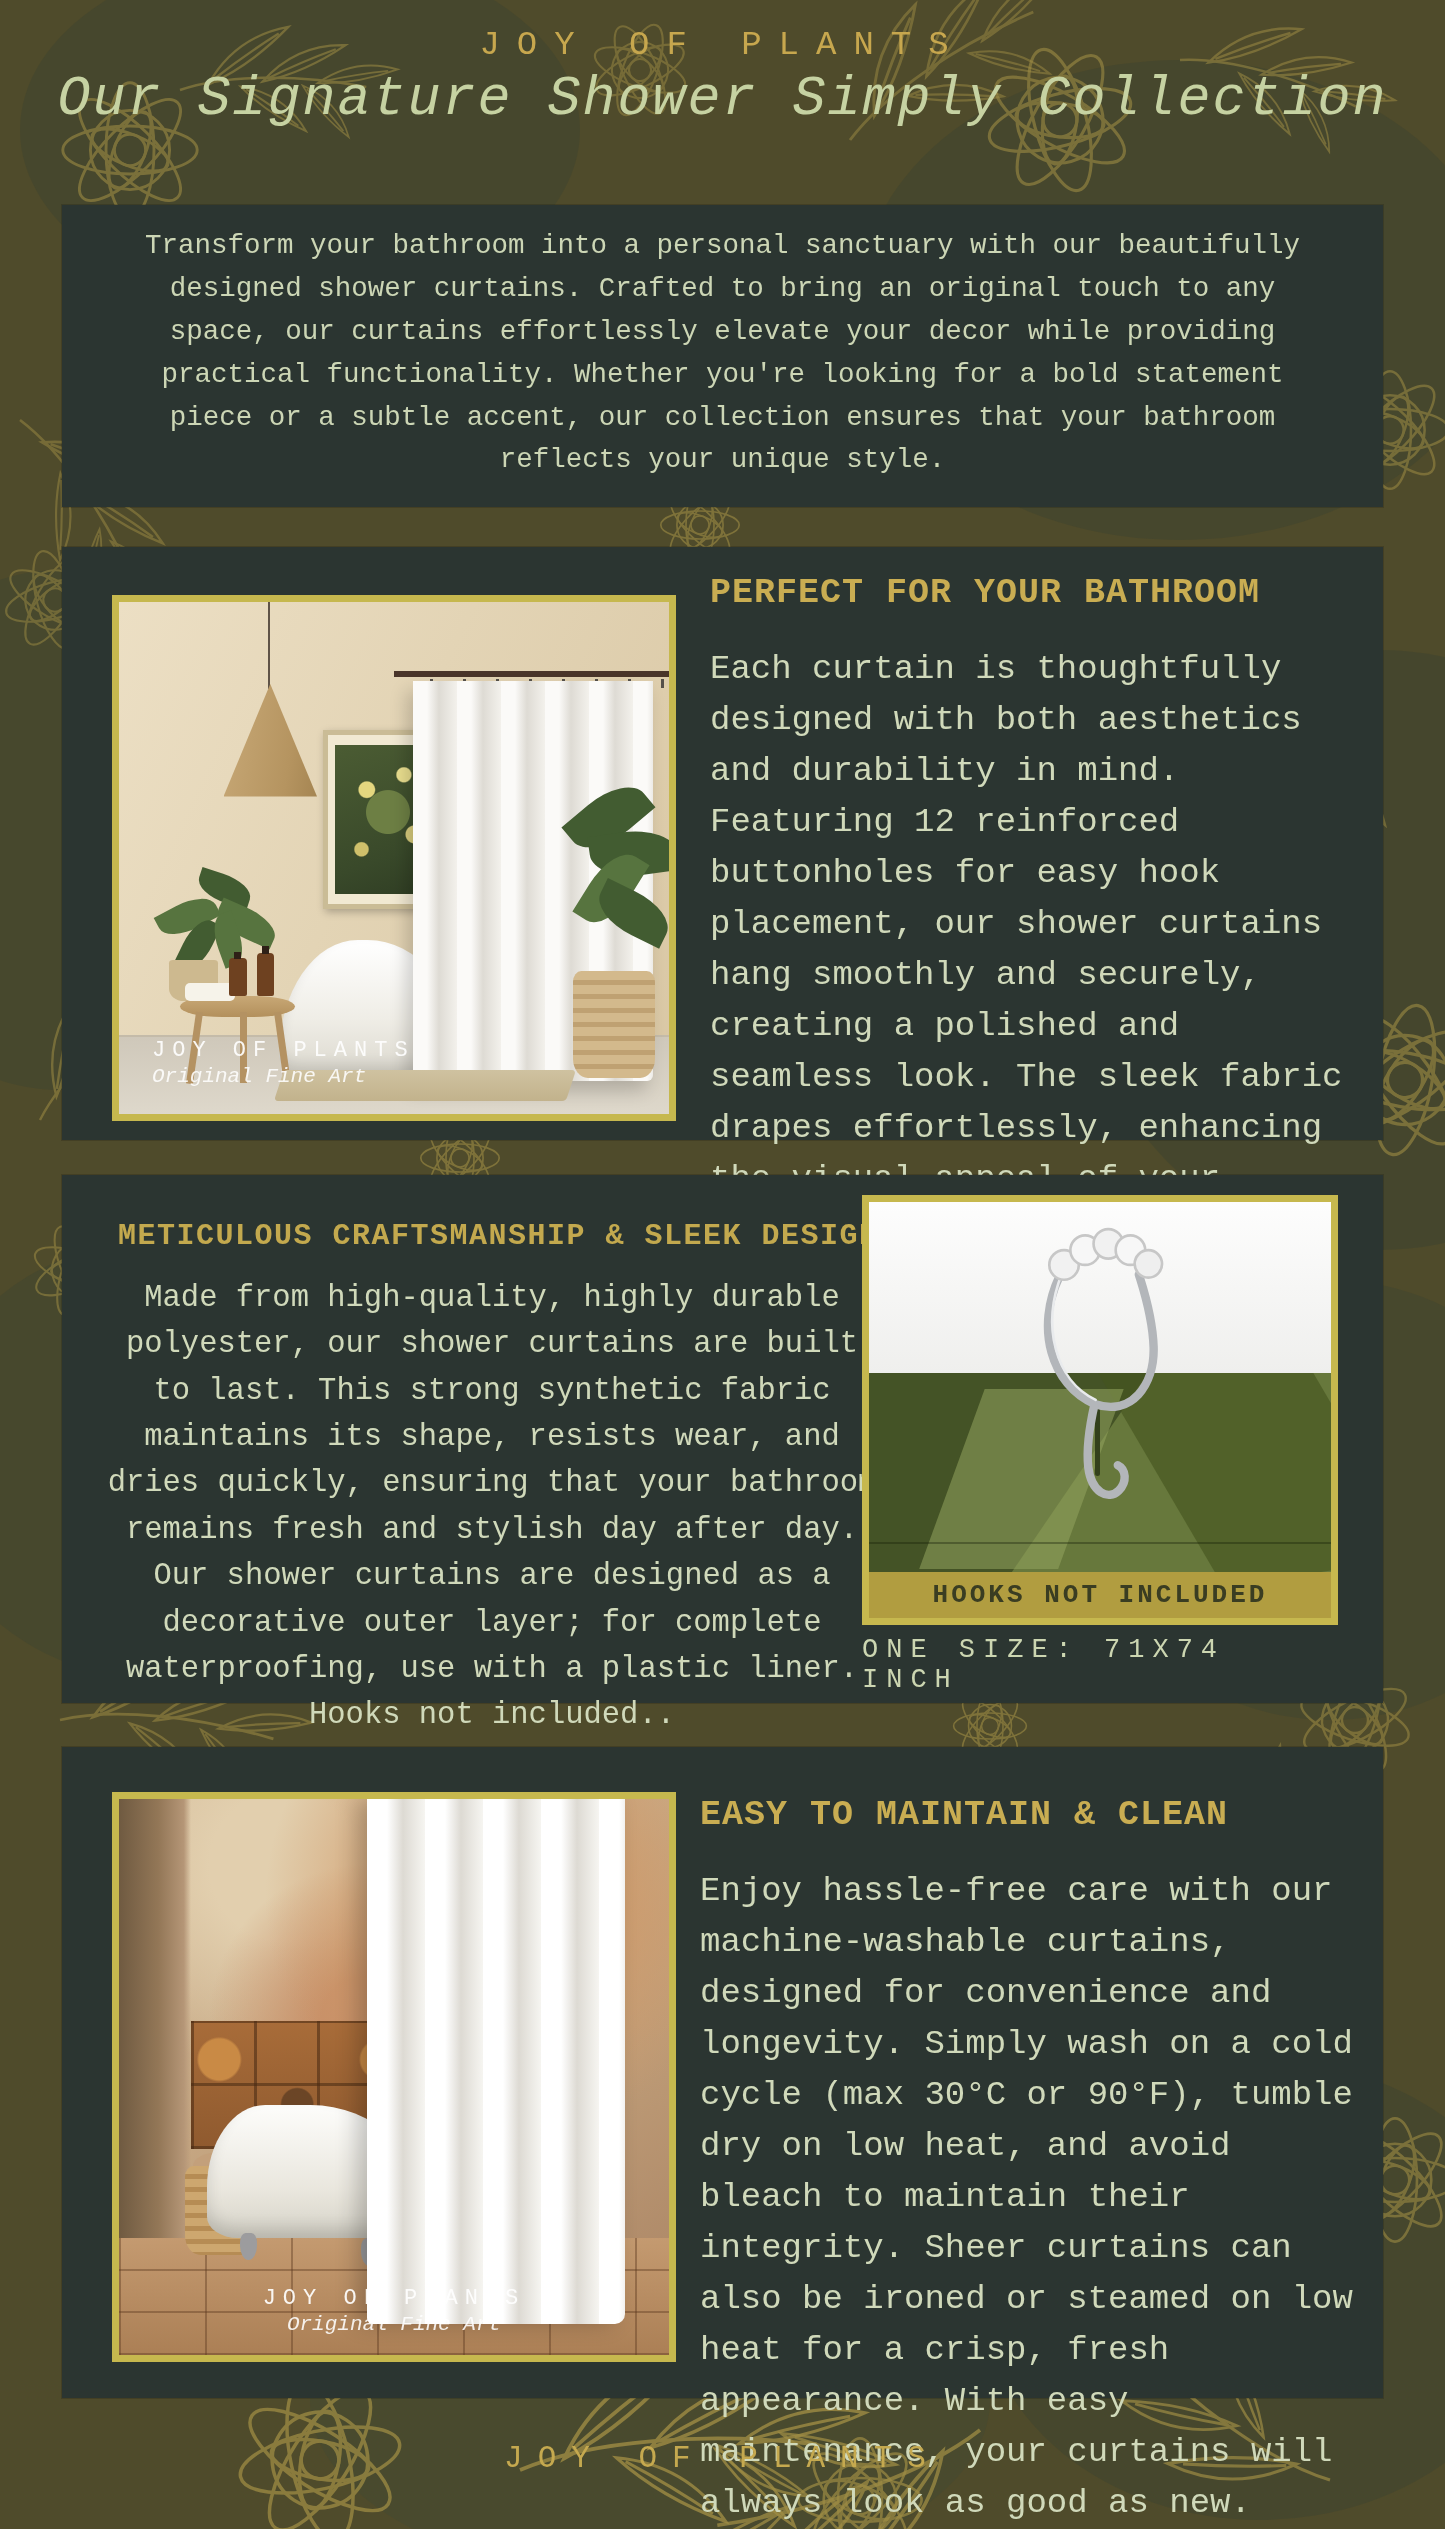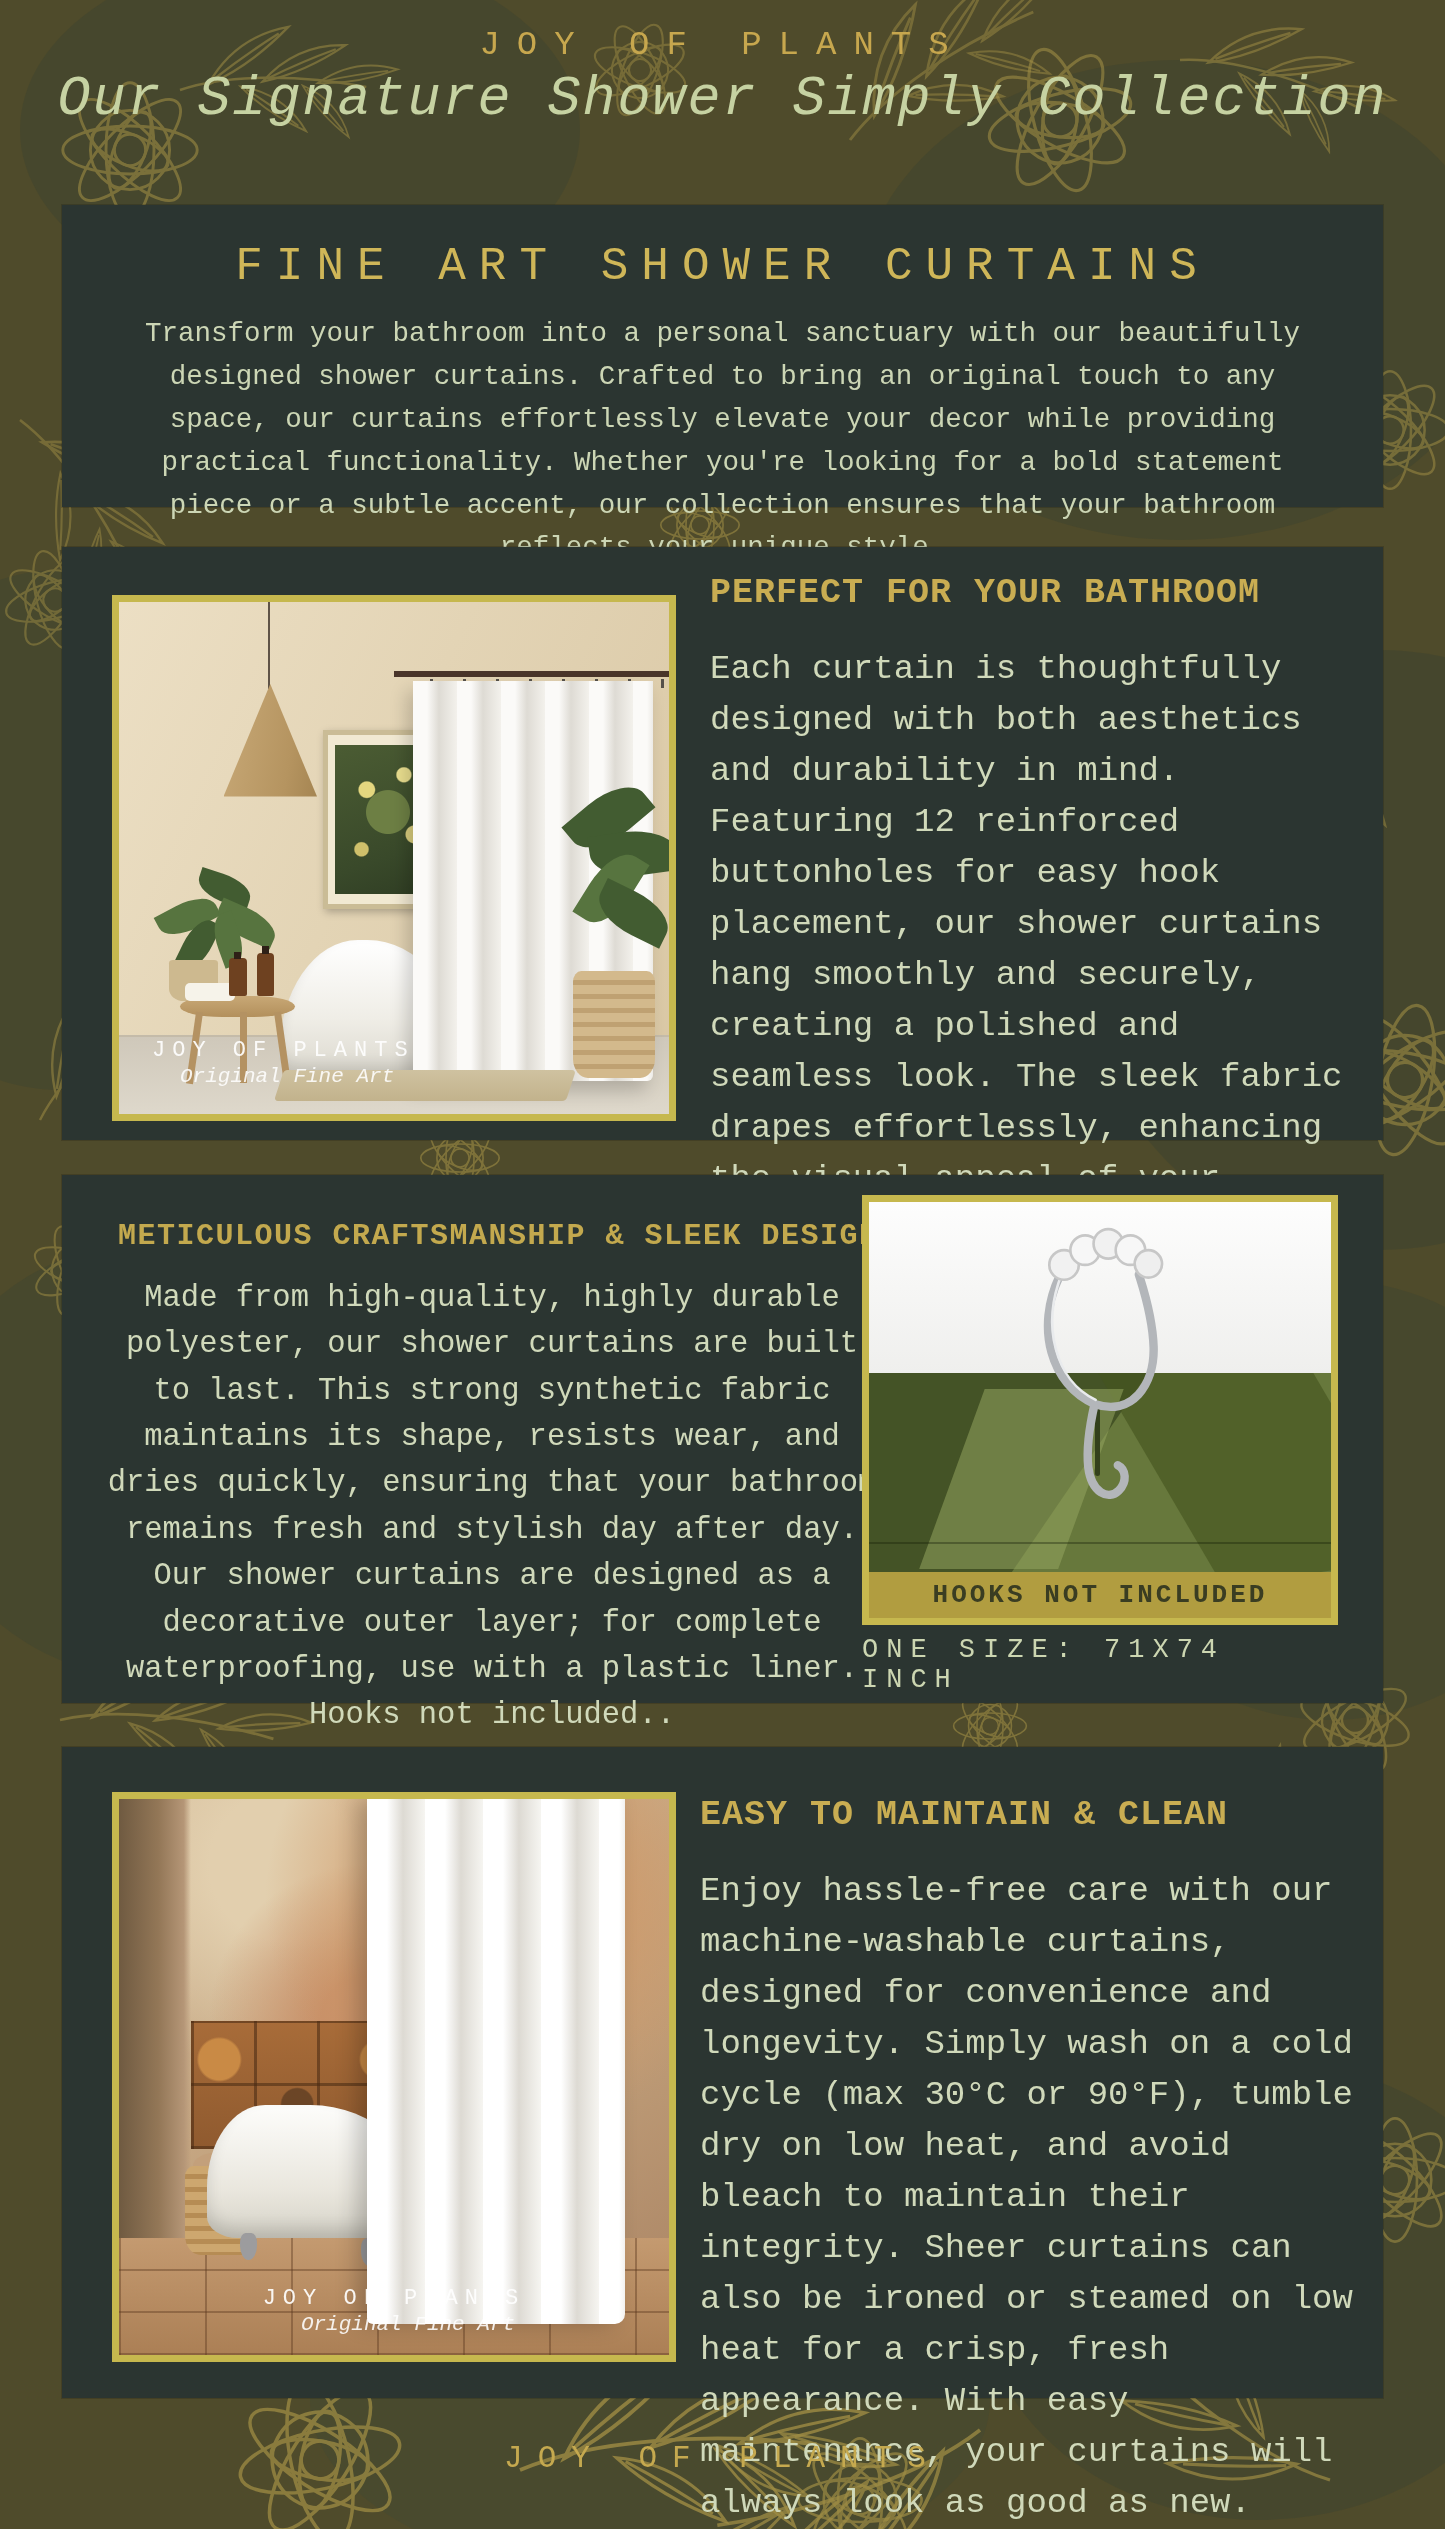--- a/index.html
+++ b/index.html
@@ -32,21 +32,21 @@
   .intro-body{
     width:1196px;margin:20px auto 0 auto;text-align:center;color:#ccd6b5;
     font-size:27.5px;line-height:1.56;
   }
   
   .feature-head{color:#c9ad52;font-size:35px;font-weight:700;letter-spacing:1px;margin:0;}
   .feature-body{color:#d0d9ba;font-size:34px;line-height:1.5;margin:31px 0 0 0;}
   .photo-frame{position:absolute;border:7px solid #c6b84e;overflow:hidden;background:#ddd;}
   .watermark{position:absolute;color:#fff;z-index:5;text-align:center;}
   .wm1{font-size:22px;letter-spacing:7px;opacity:.92;}
-  .wm2{font-size:21px;font-style:italic;opacity:.88;margin-top:2px;margin-left:28px;}
+  .wm2{font-size:21px;font-style:italic;opacity:.88;margin-top:2px;}
   
   .panel-bathroom{top:547px;height:593px;}
   .photo1{left:50px;top:48px;width:550px;height:512px;}
   .p1-wall{position:absolute;inset:0;background:linear-gradient(115deg,#ecdfc4 0%,#e3d4b5 45%,#d9c7a4 100%);}
   .p1-floor{position:absolute;left:0;bottom:0;width:100%;height:15%;
     background:linear-gradient(#cfc8ba,#ded8cb);border-top:2px solid #c4bba9;}
   .p1-cord{position:absolute;left:27%;top:0;width:2px;height:17%;background:#5f5347;}
   .p1-lamp{position:absolute;left:19%;top:16%;width:17%;height:22%;
     background:linear-gradient(100deg,#c8a977,#b59460 70%,#a58552);
     clip-path:polygon(50% 0,100% 100%,0 100%);}
@@ -218,21 +218,20 @@
     <use href="#br" transform="translate(80,2300) rotate(-15) scale(1.5)" opacity="0.75"></use>
     <use href="#br" transform="translate(520,2470) rotate(10) scale(1.6)" opacity="0.8"></use>
     <use href="#br" transform="translate(980,2430) rotate(175) scale(1.5)" opacity="0.75"></use>
     <use href="#br" transform="translate(1330,2480) rotate(-130) scale(1.3)" opacity="0.7"></use>
   </svg>
 
   <div class="brand-title">JOY OF PLANTS</div>
   <div class="brand-tagline">Our Signature Shower Simply Collection</div>
 
   <section class="panel panel-intro">
-    <h1 class="intro-title">FINE ART SHOWER CURTAINS</h1>
     <p class="intro-body">Transform your bathroom into a personal sanctuary with our beautifully designed shower curtains. Crafted to bring an original touch to any space, our curtains effortlessly elevate your decor while providing practical functionality. Whether you're looking for a bold statement piece or a subtle accent, our collection ensures that your bathroom reflects your unique style.</p>
   </section>
 
   <section class="panel panel-bathroom">
     <div class="photo-frame photo1">
       <div class="p1-wall"></div>
       <div class="p1-floor"></div>
       <div class="p1-cord"></div>
       <div class="p1-lamp"></div>
       <div class="p1-art">

